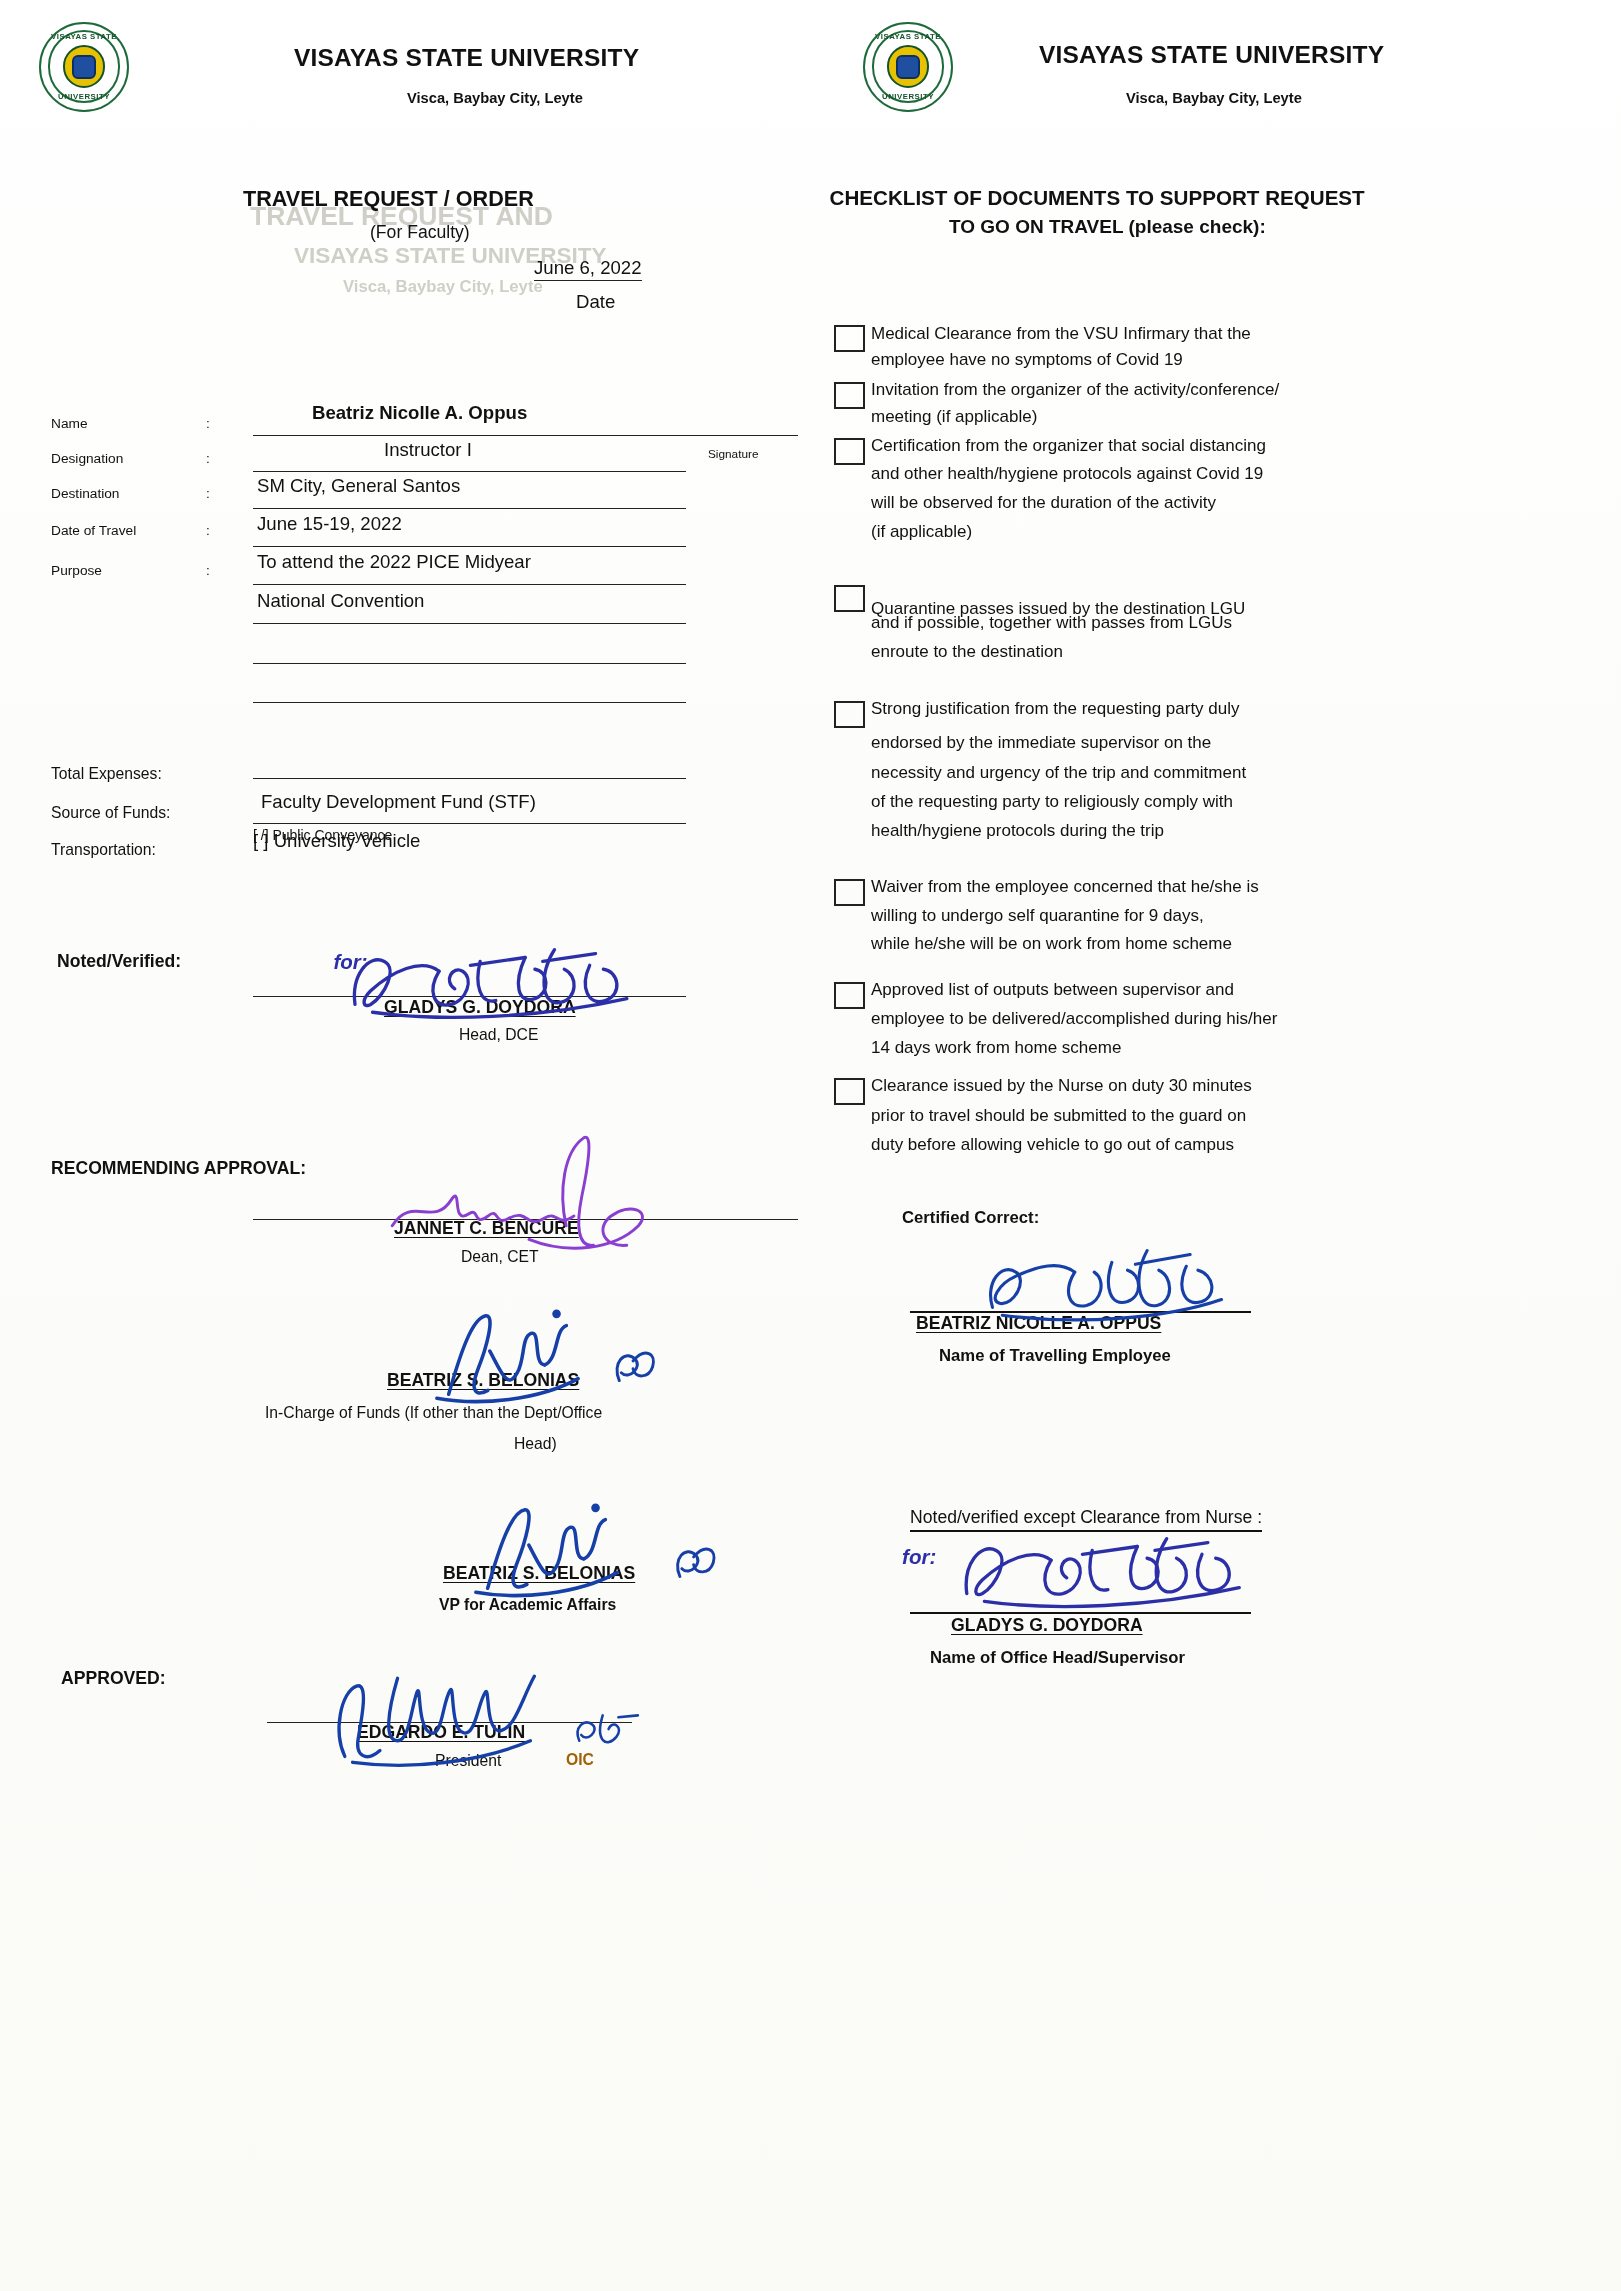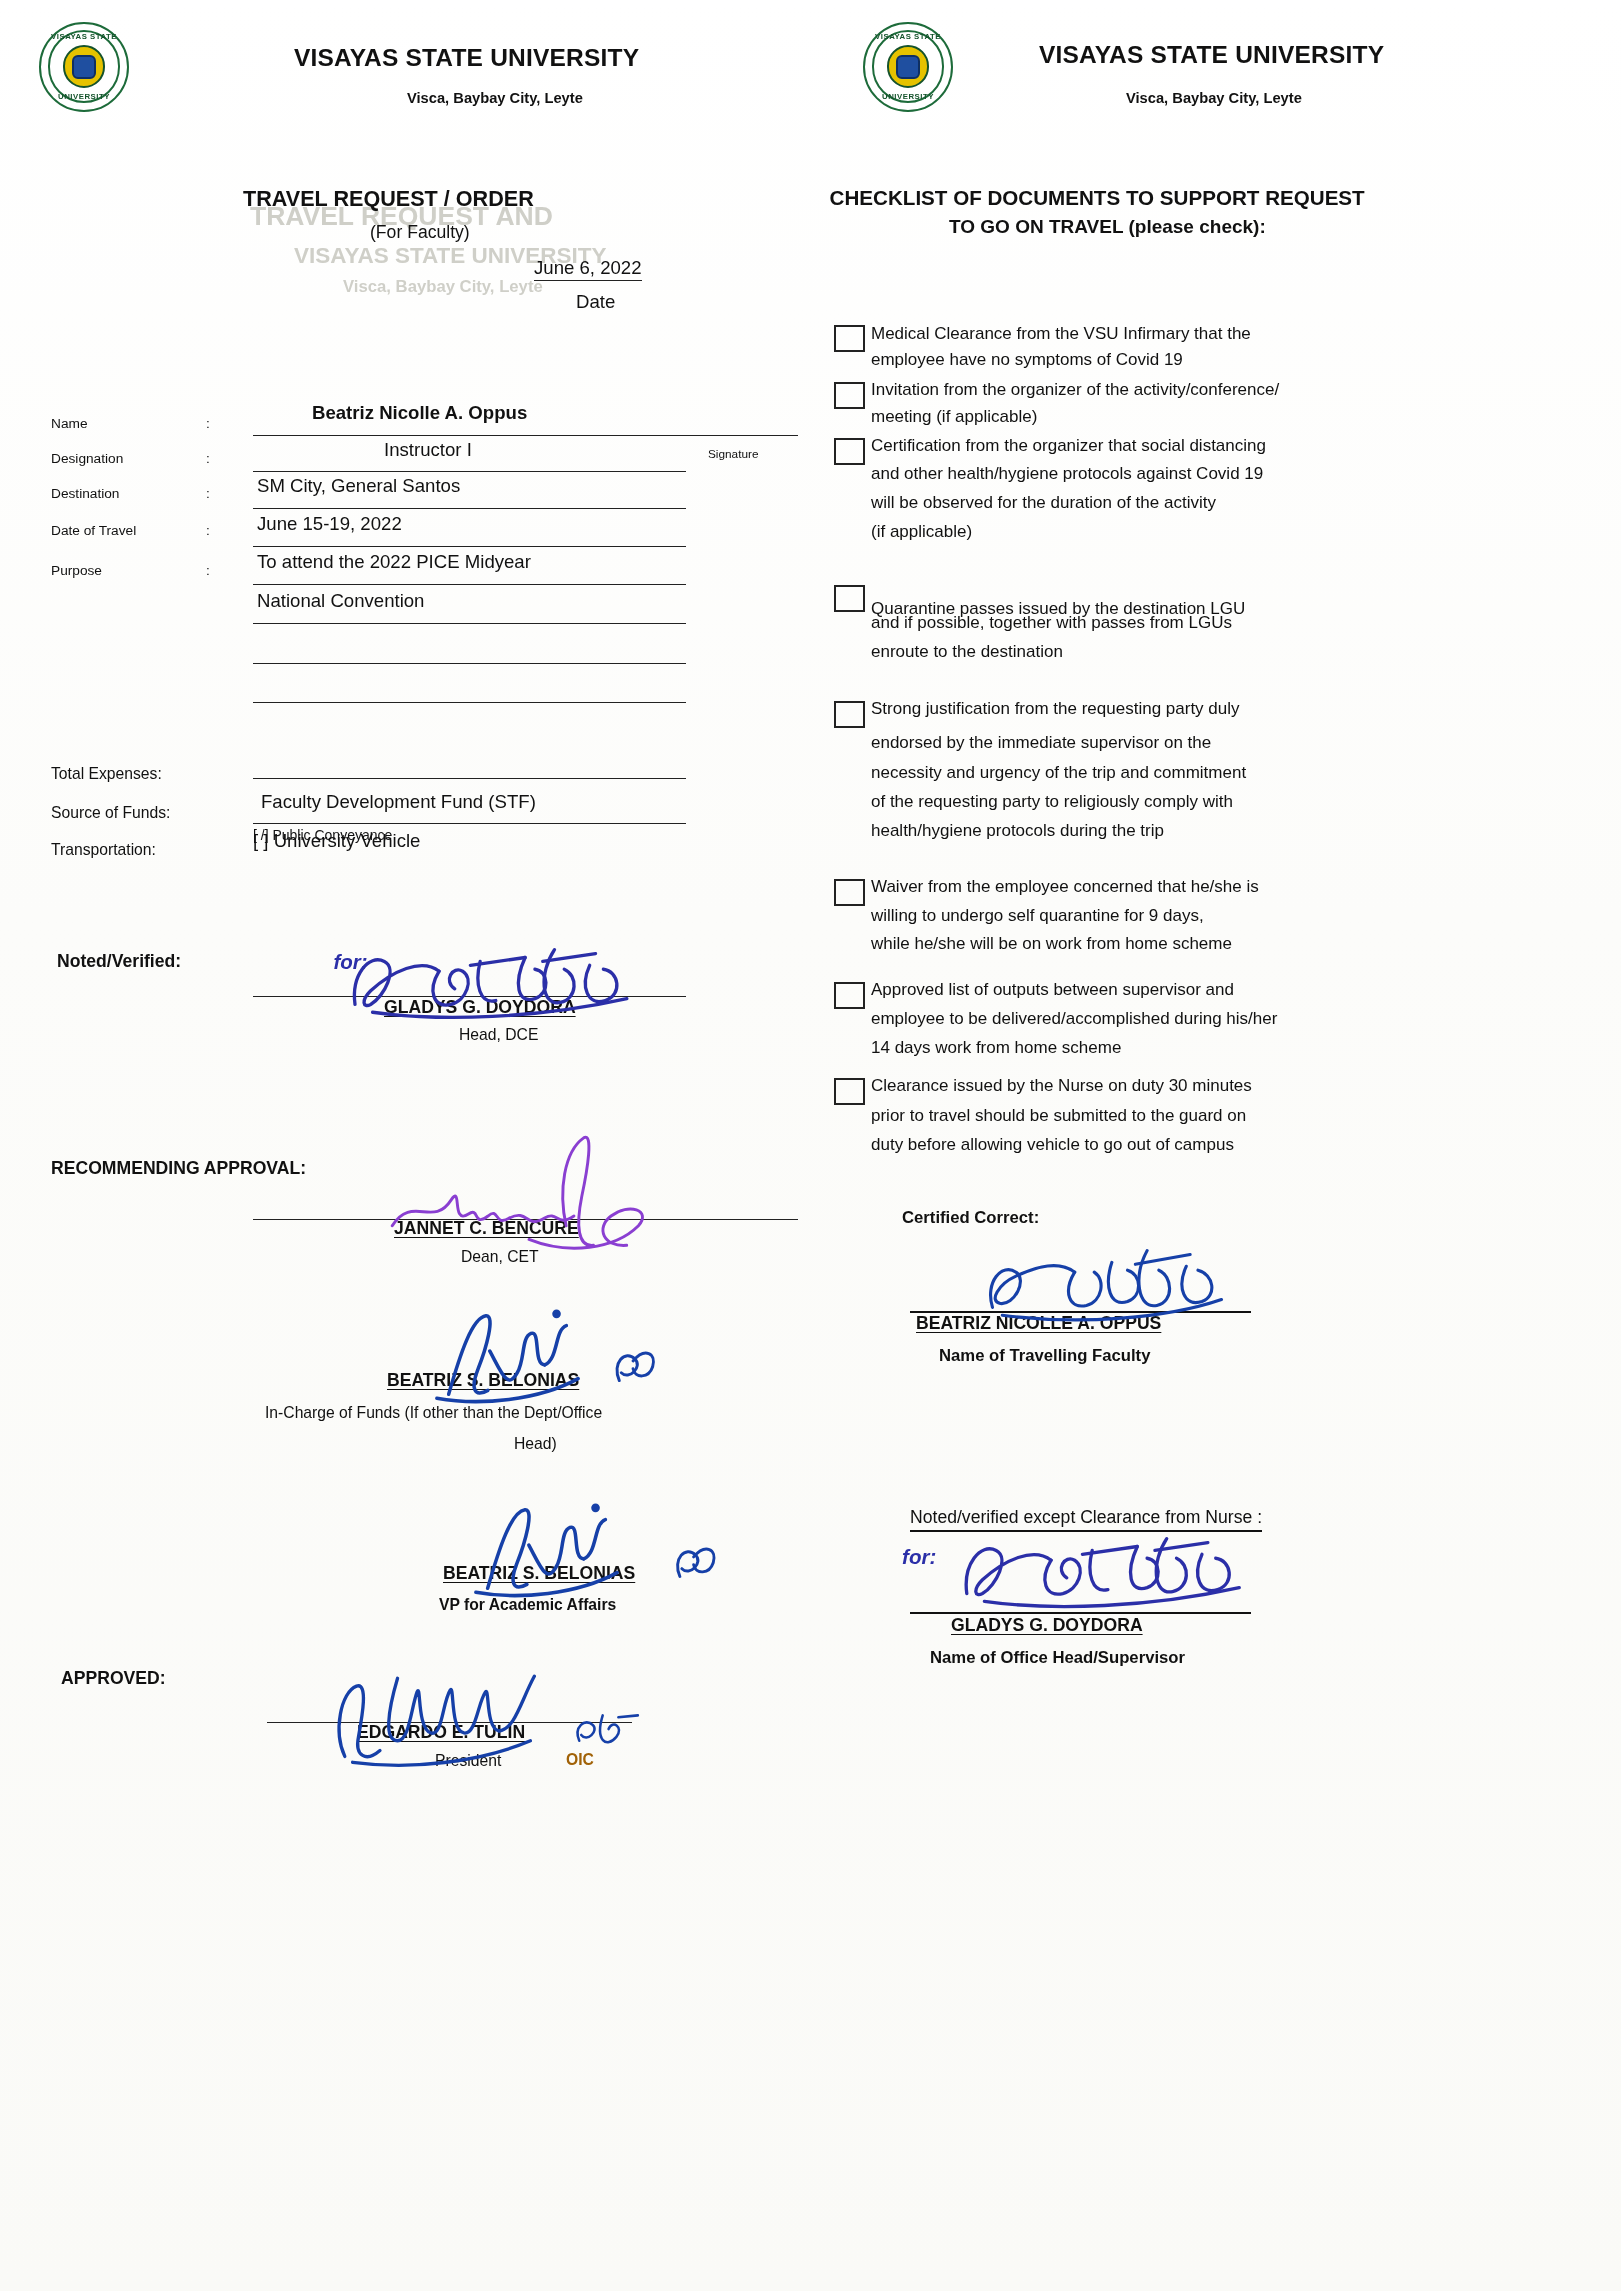--- a/index.html
+++ b/index.html
@@ -430,21 +430,21 @@
     <div class="chk-text" style="left:59px; top:1035px;">14 days work from home scheme</div>
 
     <div class="chk-box" style="left:21.6px; top:1078px;"></div>
     <div class="chk-text" style="left:59px; top:1073px;">Clearance issued by the Nurse on duty 30 minutes</div>
     <div class="chk-text" style="left:59px; top:1103px;">prior to travel should be submitted to the guard on</div>
     <div class="chk-text" style="left:59px; top:1132px;">duty before allowing vehicle to go out of campus</div>
 
     <div class="cert-label" style="left:90px; top:1208px;">Certified Correct:</div>
     <div class="u-line" style="left:98px; top:1311px; width:341px;"></div>
     <div class="sig-name" style="left:104px; top:1313px;">BEATRIZ NICOLLE A. OPPUS</div>
-    <div class="cert-label" style="left:127px; top:1346px;">Name of Travelling Faculty</div>
+    <div class="cert-label" style="left:127px; top:1346px;">Name of Travelling Employee</div>
 
     <svg class="ink" style="left:157px; top:1225px; width:274px; height:108px;" viewBox="0 0 280 110">
       <g fill="none" stroke="#1640a8" stroke-width="3.2" stroke-linecap="round">
         <path d="M24 84 C16 58, 34 38, 48 48 C60 56, 46 82, 32 80 C20 78, 30 60, 48 52 C70 42, 92 36, 108 48"></path>
         <path d="M108 48 C96 68, 102 86, 120 82 C136 78, 140 56, 128 48"></path>
         <path d="M146 38 C138 62, 144 84, 162 78 C178 72, 176 50, 162 46"></path>
         <path d="M182 26 C168 52, 172 86, 192 82 C210 78, 208 52, 194 46"></path>
         <path d="M170 40 L226 30"></path>
         <path d="M222 42 C212 64, 220 84, 238 78 C254 72, 250 50, 234 46"></path>
         <path d="M34 92 C110 102, 200 96, 258 76"></path>

